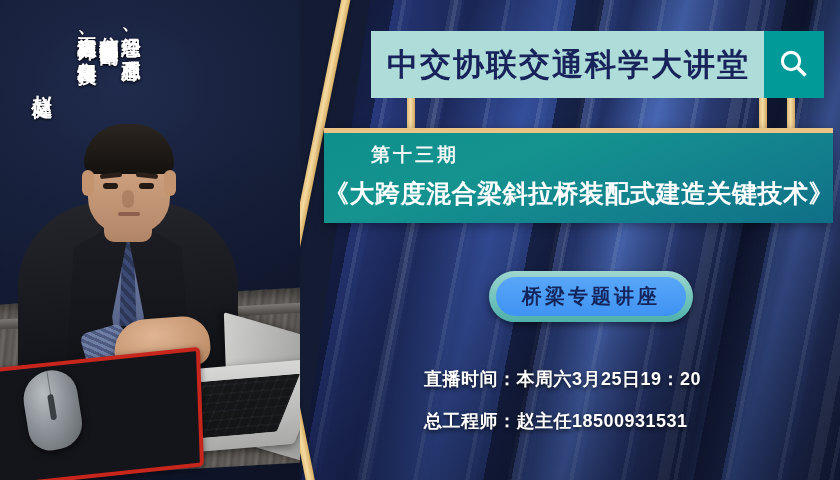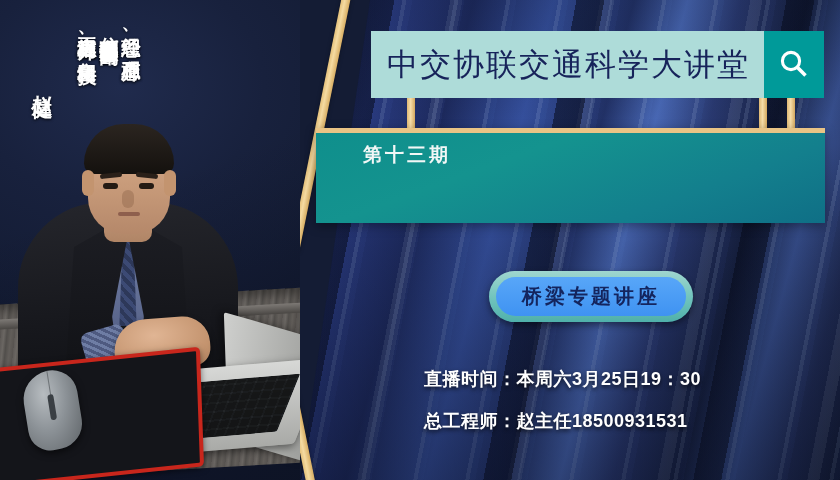--- a/index.html
+++ b/index.html
@@ -203,42 +203,42 @@
   .gold-d1,.gold-d2{
     position:absolute;width:9px;background:linear-gradient(90deg,#e4c07a,#f5dba2 40%,#d8ae63);
     box-shadow:0 0 4px rgba(0,0,0,.35);
   }
   .gold-d1{left:44px;top:-14px;height:270px;transform-origin:top left;transform:rotate(11.5deg);}
   .gold-d2{left:-44px;top:236px;height:270px;transform-origin:top left;transform:rotate(-11.5deg);}
 
   
   .hdr-wrap{position:absolute;left:371px;top:31px;height:67px;display:flex;z-index:6;}
   .hdr-title{
-    background:#aedcd9;color:#17235a;font-size:31px;font-weight:400;
+    background:#aedcd9;color:#17235a;font-size:31px;font-weight:700;
     letter-spacing:2px;display:flex;align-items:center;
     padding:0 14px 0 16px;height:67px;
   }
   .hdr-search{
     width:60px;height:67px;background:#009a99;display:flex;
     align-items:center;justify-content:center;
   }
   .hdr-search svg{display:block;}
 
   
   .conn{
     position:absolute;width:8px;height:36px;z-index:5;
     background:linear-gradient(90deg,#dfb873,#f6dda8 45%,#d4a85e);
   }
   .conn-a{left:407px;top:96px;}
   .conn-b{left:759px;top:96px;}
   .conn-c{left:787px;top:96px;}
 
   
   .teal-banner{
-    position:absolute;left:316px;top:128px;width:509px;height:95px;z-index:6;
+    position:absolute;left:324px;top:128px;width:509px;height:95px;z-index:6;
     background:linear-gradient(160deg,#0f8f8c 0%,#14938f 35%,#137f8d 72%,#0f6f86 100%);
     border-top:5px solid #e9c485;
     box-sizing:border-box;
     box-shadow:0 3px 10px rgba(0,0,0,.35);
     padding:9px 0 0 0;
   }
   .teal-sub{
     color:#f2f7f6;font-size:19px;font-weight:bold;letter-spacing:3px;
     margin-left:47px;
   }
@@ -339,22 +339,23 @@
     <div class="hdr-search">
       <svg width="34" height="34" viewBox="0 0 34 34">
         <circle cx="14" cy="13" r="8.6" fill="none" stroke="#ffffff" stroke-width="3.1"></circle>
         <line x1="20.3" y1="19.3" x2="28.5" y2="27.5" stroke="#ffffff" stroke-width="3.6" stroke-linecap="butt"></line>
       </svg>
     </div>
   </div>
 
   <div class="teal-banner">
     <div class="teal-sub">第十三期</div>
+    <div class="teal-main">《大跨度混合梁斜拉桥装配式建造关键技术》</div>
   </div>
 
   <div class="pill">
     <div class="pill-inner">桥梁专题讲座</div>
   </div>
 
-  <div class="info info-1">直播时间：本周六3月25日19：30</div>
+  <div class="info info-1">直播时间：本周六3月25日19：20</div>
   <div class="info info-2">总工程师：赵主任18500931531</div>
 
 </div>
 
 </body></html>

